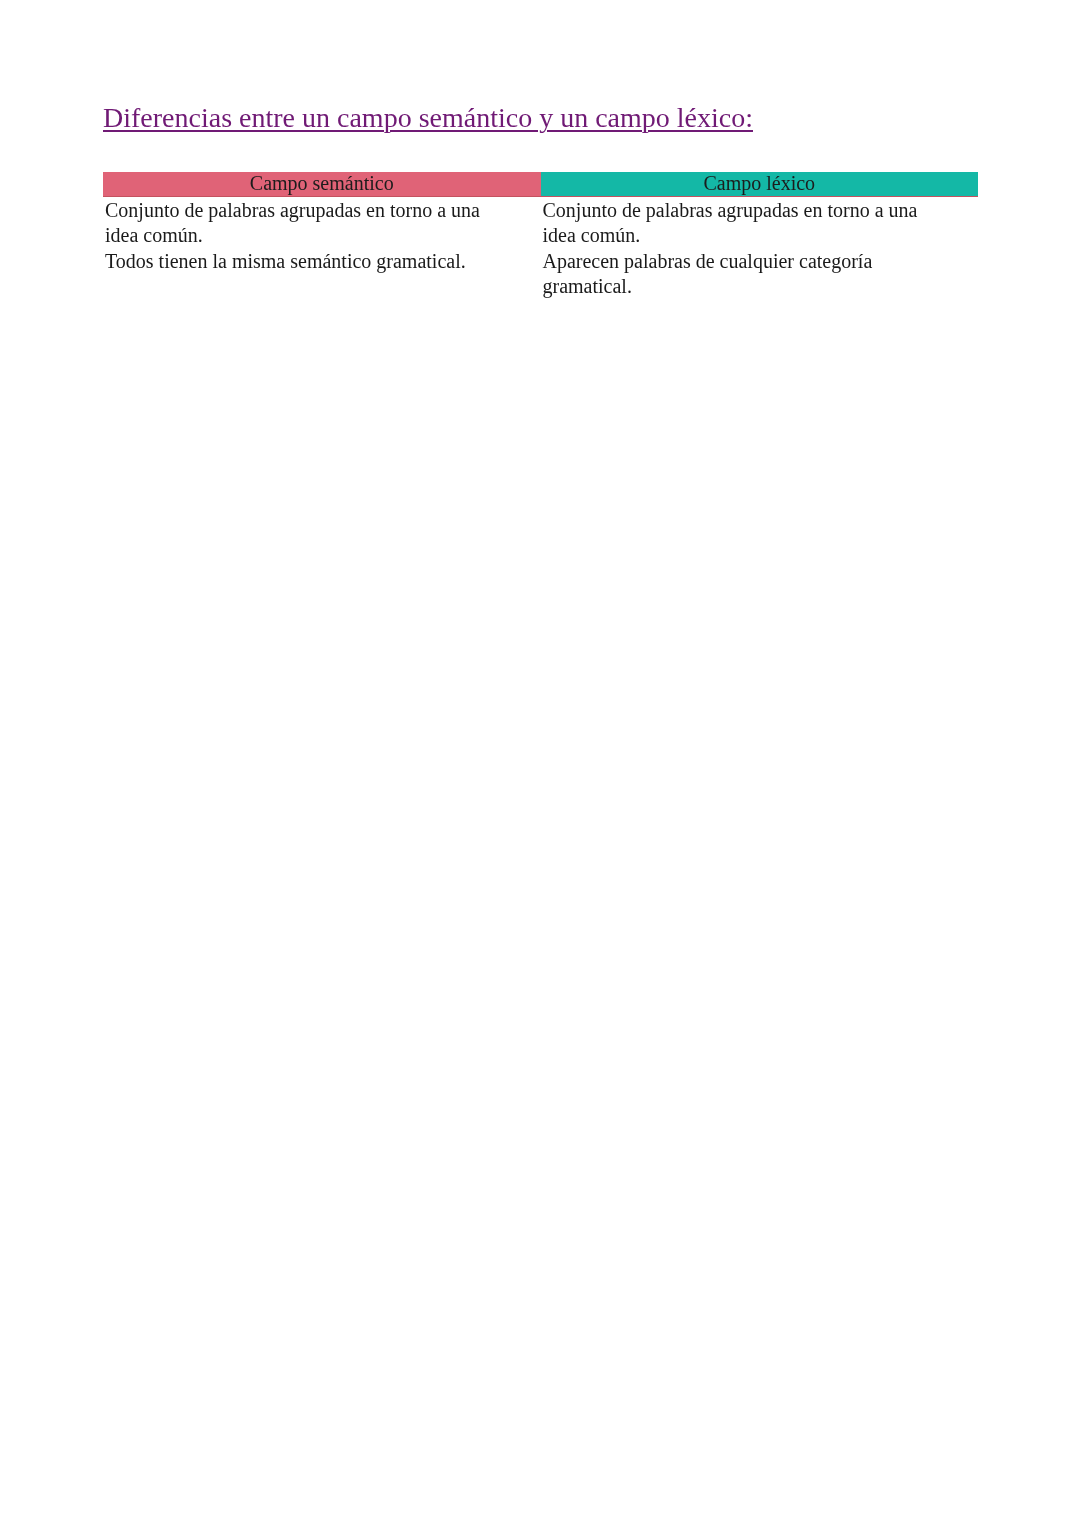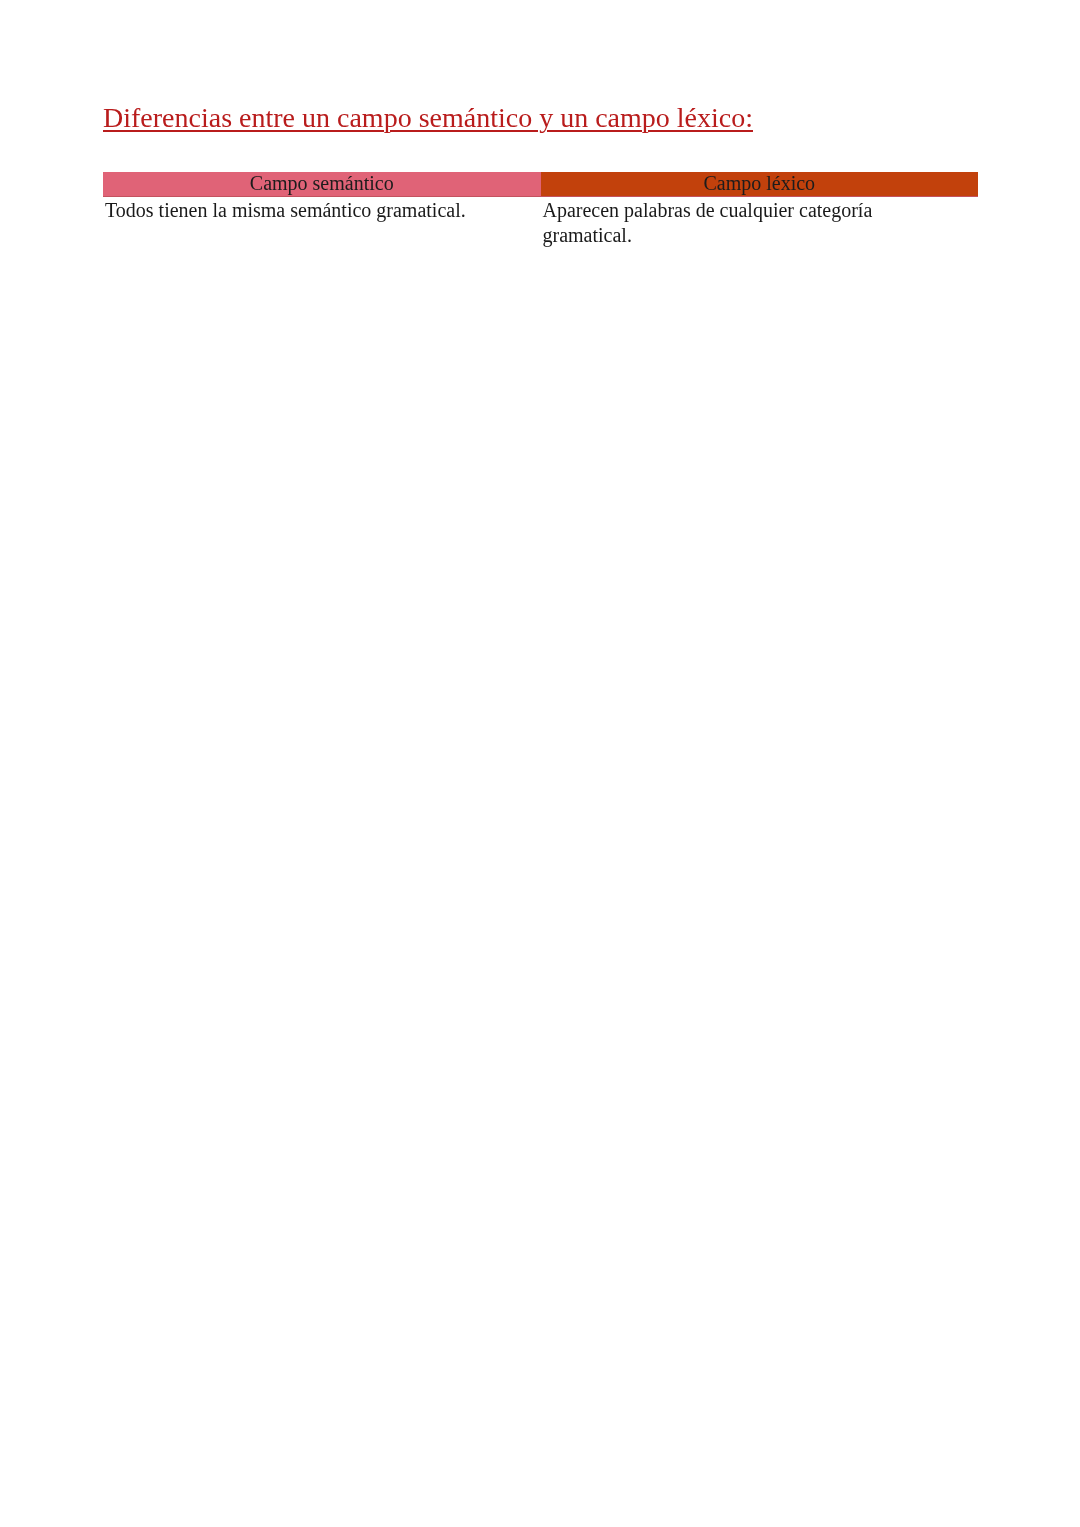--- a/index.html
+++ b/index.html
@@ -11,21 +11,21 @@
   }
   .page {
     width: 1080px; height: 1527px;
     padding: 100px 102px 0 103px;
     background: #ffffff;
   }
   .doc-title {
     font-size: 28px;
     line-height: 36px;
     font-weight: normal;
-    color: #b91c1c;
+    color: #701a75;
     text-decoration: underline;
     text-decoration-thickness: 2px;
     text-underline-offset: 3px;
     margin: 0 0 6px 0;
     white-space: nowrap;
   }
   table.cmp-table {
     width: 875px;
     border-collapse: collapse;
     table-layout: fixed;
@@ -55,24 +55,30 @@
 <body>
 
 <div class="page">
 
   <h1 class="doc-title">Diferencias entre un campo semántico y un campo léxico:</h1>
 
   <table class="cmp-table">
     <thead>
       <tr>
         <th style="background: rgb(224, 99, 119);">Campo semántico</th>
-        <th style="background: #c2410c;">Campo léxico</th>
+        <th style="background: #14b8a6;">Campo léxico</th>
       </tr>
     </thead>
     <tbody>
+      <tr>
+        <td>Conjunto de palabras agrupadas en torno a una
+idea común.</td>
+        <td>Conjunto de palabras agrupadas en torno a una
+idea común.</td>
+      </tr>
       <tr>
         <td>Todos tienen la misma semántico gramatical.</td>
         <td>Aparecen palabras de cualquier categoría
 gramatical.</td>
       </tr>
     </tbody>
   </table>
 
 </div>
 

